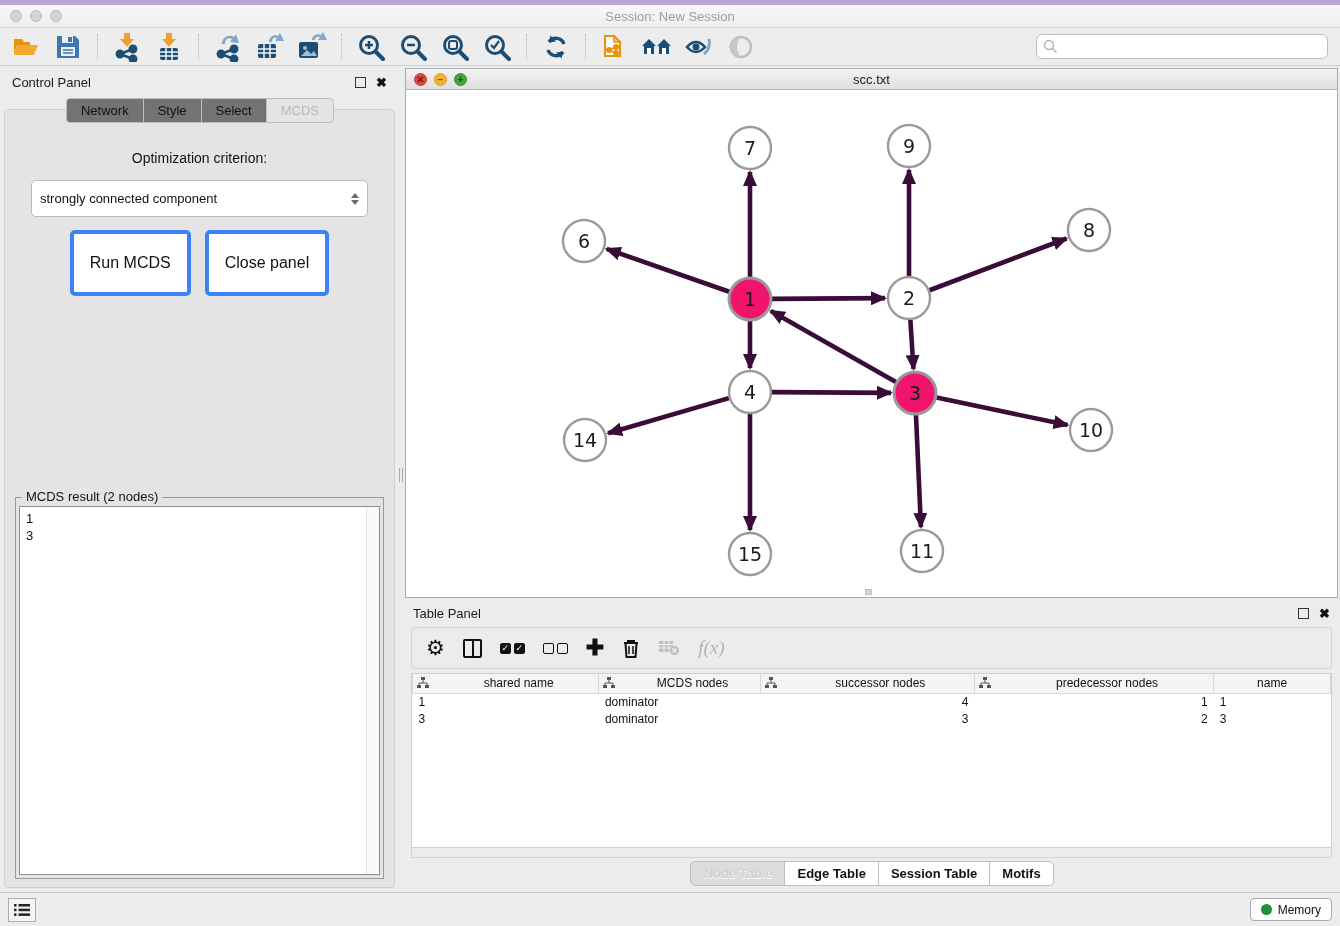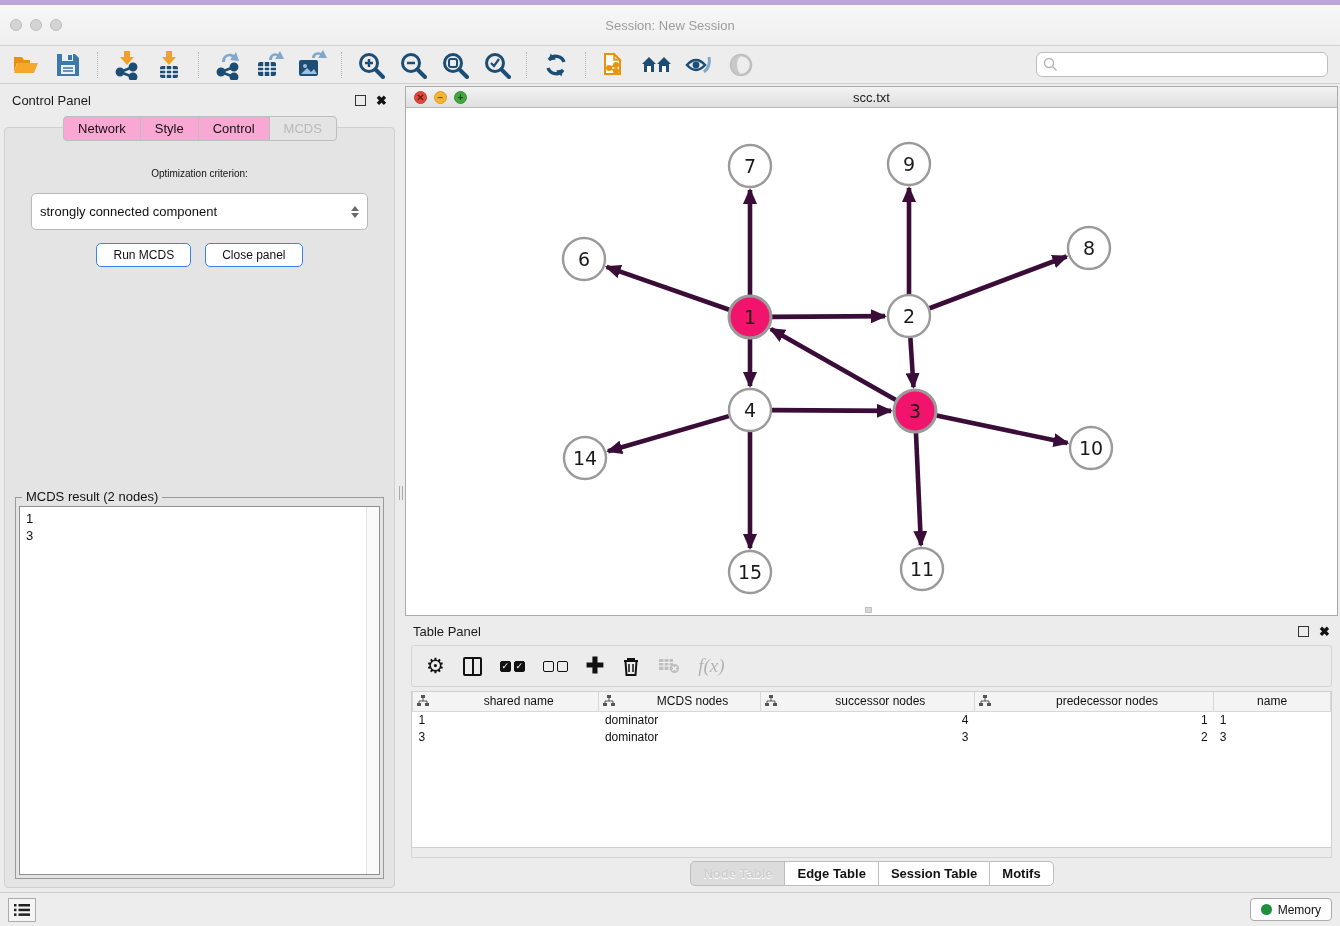--- a/index.html
+++ b/index.html
@@ -2,21 +2,21 @@
 <html><head>
 <meta charset="utf-8">
 <style>
   * { margin:0; padding:0; box-sizing:border-box; }
   html,body { width:1340px; height:926px; }
   body { font-family:"Liberation Sans", sans-serif; font-size:13px; color:#222; background:#ECECEC; overflow:hidden; }
   .window { width:1340px; height:926px; display:flex; flex-direction:column; background:#ECECEC; position:relative; }
 
   
   .purple-strip { height:5px; background:#BBA4D6; }
-  .titlebar { height:41px; background:linear-gradient(#F7F7F7,#EFEFEF); border-bottom:1px solid #D2D2D2; display:flex; align-items:center; position:relative; }
+  .titlebar { height:23px; background:linear-gradient(#F7F7F7,#EFEFEF); border-bottom:1px solid #D2D2D2; display:flex; align-items:center; position:relative; }
   .traffic-dots { display:flex; gap:8px; margin-left:10px; }
   .traffic-dots span { width:12px; height:12px; border-radius:50%; background:#D4D4D4; border:1px solid #BDBDBD; }
   .win-title { position:absolute; left:0; right:0; text-align:center; color:#9D9D9D; font-size:13px; }
 
   
   .toolbar { height:38px; background:#EDEDED; border-bottom:1px solid #CFCFCF; display:flex; align-items:center; padding:0 8px; gap:6px; }
   .tb-icon { width:36px; height:32px; display:flex; align-items:center; justify-content:center; }
   .tb-sep { width:1px; height:26px; border-left:1px dotted #B5B5B5; margin:0 5px; }
   .tb-spacer { flex:1; }
   .search-box { width:292px; height:25px; background:#fff; border:1px solid #BDBDBD; border-radius:6px; display:flex; align-items:center; padding:0 6px; margin-right:4px; }
@@ -27,34 +27,34 @@
   .main { flex:1; display:flex; min-height:0; }
 
   
   .control-panel { width:397px; display:flex; flex-direction:column; padding:4px 2px 4px 4px; min-height:0; }
   .panel-header { height:24px; display:flex; align-items:center; padding:0 8px; }
   .panel-header .ph-title { font-size:13px; color:#1a1a1a; }
   .ph-spacer { flex:1; }
   .ph-float { width:11px; height:11px; border:1.5px solid #333; margin-right:10px; }
   .ph-close { font-size:13px; font-weight:bold; color:#111; line-height:11px; }
   .tabs-row { display:flex; justify-content:center; margin-top:4px; position:relative; z-index:2; }
-  .cp-tab { border:1px solid #BDBDBD; background:#f9a8d4; padding:4px 14px; font-size:13px; margin-right:-1px; color:#111; }
+  .cp-tab { border:1px solid #BDBDBD; background:#737373; padding:4px 14px; font-size:13px; margin-right:-1px; color:#111; }
   .cp-tab:first-child { border-top-left-radius:4px; border-bottom-left-radius:4px;}
   .cp-tab:last-child { border-top-right-radius:4px; border-bottom-right-radius:4px;}
   .cp-tab.selected { background:#E4E4E4; color:#B9B9B9; }
   .cp-content { flex:1; background:#E4E4E4; border:1px solid #D0D0D0; border-radius:4px; margin-top:-14px; padding:30px 10px 8px 10px; display:flex; flex-direction:column; min-height:0; }
-  .opt-label { text-align:center; font-size:10px; margin-top:10px; color:#111; }
+  .opt-label { text-align:center; font-size:14px; margin-top:10px; color:#111; }
   .dropdown { margin:14px 16px 0 16px; height:37px; background:#fff; border:1px solid #B9B9B9; border-radius:5px; display:flex; align-items:center; padding:0 8px; }
   .dropdown .dd-value { flex:1; font-size:13px; color:#111; }
   .dd-arrows { display:flex; flex-direction:column; gap:2px; align-items:center; }
   .dd-arrows i { width:0; height:0; border-left:4px solid transparent; border-right:4px solid transparent; display:block; }
   .dd-up { border-bottom:5px solid #6a6a6a; }
   .dd-down { border-top:5px solid #6a6a6a; }
   .btn-row { display:flex; justify-content:center; gap:14px; margin-top:13px; }
-  .cp-btn { background:#fff; border:1px solid #3b82f6; border-radius:5px; padding:4px 16px; font-size:12px; color:#111; }
+  .cp-btn { background:#fff; border:4px solid #3b82f6; border-radius:5px; padding:20px 16px; font-size:16px; color:#111; }
   .result-fieldset { margin-top:auto; border:1px solid #9a9a9a; position:relative; height:382px; padding:8px 3px 3px 3px; background:#E4E4E4; }
   .result-legend { position:absolute; top:-9px; left:6px; background:#E4E4E4; padding:0 4px; font-size:13px; color:#111; }
   .result-text { width:100%; height:100%; background:#fff; border:1px solid #8f8f8f; position:relative; padding:3px 6px; font-size:13px; line-height:17px; color:#111; }
   .result-scroll { position:absolute; right:0; top:0; bottom:0; width:13px; background:#FAFAFA; border-left:1px solid #E3E3E3; }
 
   
   .v-splitter { width:8px; position:relative; }
   .v-splitter .grip { position:absolute; top:402px; left:2px; width:4px; height:14px; border-left:1px solid #aaa; border-right:1px solid #aaa; }
 
   
@@ -283,21 +283,21 @@
     <div class="control-panel">
       <div class="panel-header">
         <span class="ph-title">Control Panel</span>
         <span class="ph-spacer"></span>
         <span class="ph-float"></span>
         <span class="ph-close">✖</span>
       </div>
       <div class="tabs-row">
         <span class="cp-tab">Network</span>
         <span class="cp-tab">Style</span>
-        <span class="cp-tab">Control</span>
+        <span class="cp-tab">Select</span>
         <span class="cp-tab selected">MCDS</span>
       </div>
       <div class="cp-content">
         <div class="opt-label">Optimization criterion:</div>
         <div class="dropdown">
           <span class="dd-value">strongly connected component</span>
           <span class="dd-arrows">
               <i class="dd-up"></i>
               <i class="dd-down"></i>
             </span>

